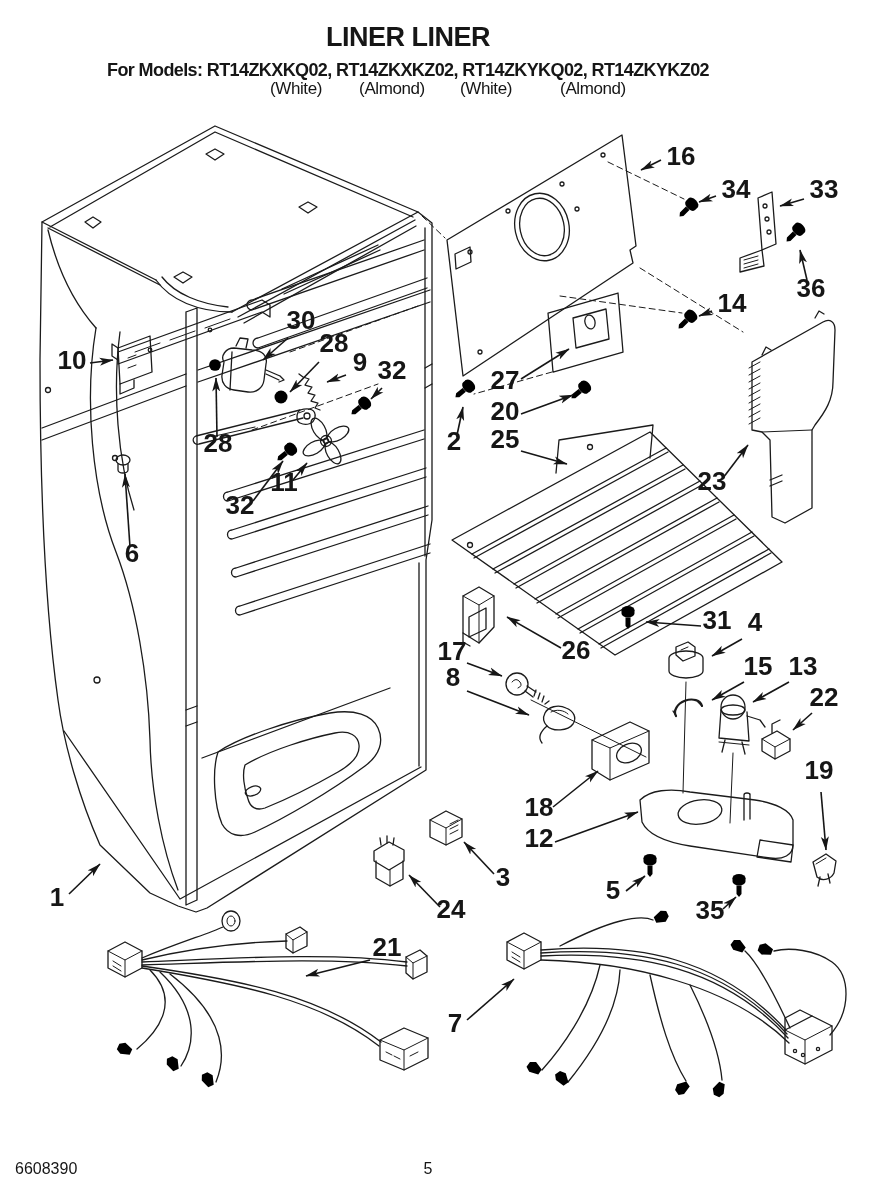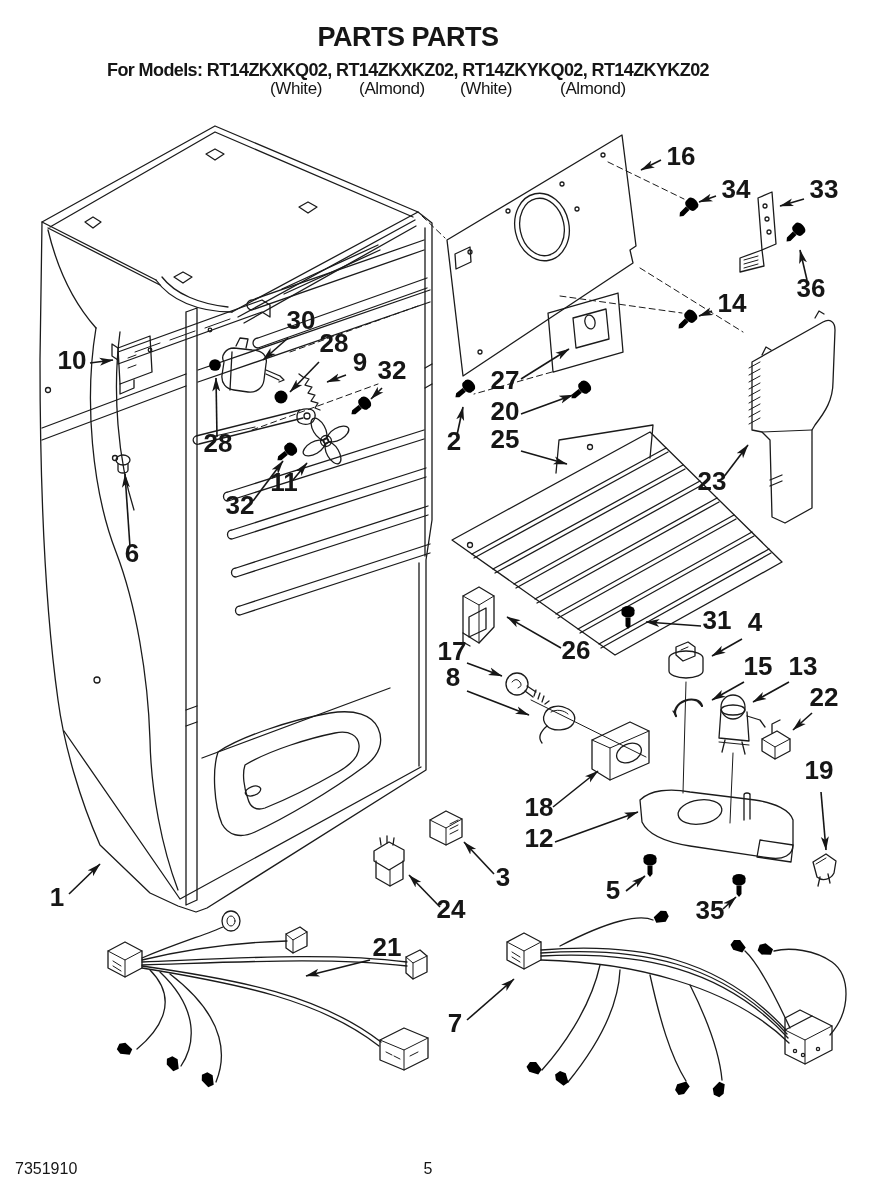--- a/index.html
+++ b/index.html
@@ -27,21 +27,21 @@
   #callouts line{stroke:#161616;stroke-width:1.6;}
   
   #doc-number{position:absolute;left:15px;top:1160px;font-size:16px;}
   #page-number{position:absolute;left:404px;top:1160px;width:48px;
                text-align:center;font-size:16px;}
 </style>
 </head>
 <body>
 
 <div id="header">
-  <h1 id="title">PARTS PARTS</h1>
+  <h1 id="title">LINER LINER</h1>
   <div id="models">For Models: RT14ZKXKQ02, RT14ZKXKZ02, RT14ZKYKQ02, RT14ZKYKZ02</div>
 </div>
 <div id="finishes-row">
     <span class="finish" style="left: 296px;">(White)</span>
     <span class="finish" style="left: 392px;">(Almond)</span>
     <span class="finish" style="left: 486px;">(White)</span>
     <span class="finish" style="left: 593px;">(Almond)</span>
   </div>
 
 <svg id="diagram" width="869" height="1200" viewBox="0 0 869 1200" xmlns="http://www.w3.org/2000/svg">
@@ -448,14 +448,14 @@
       <text x="710" y="919">35</text>
       <line x1="69" y1="894" x2="100" y2="864" marker-end="url(#ah)"></line>
       <text x="57" y="906">1</text>
       <line x1="370" y1="960" x2="306" y2="976" marker-end="url(#ah)"></line>
       <text x="387" y="956">21</text>
       <line x1="467" y1="1020" x2="514" y2="979" marker-end="url(#ah)"></line>
       <text x="455" y="1032">7</text>
     </g>
 </svg>
 
-<div id="doc-number">7351910</div>
+<div id="doc-number">6608390</div>
 <div id="page-number">5</div>
 
 </body></html>

